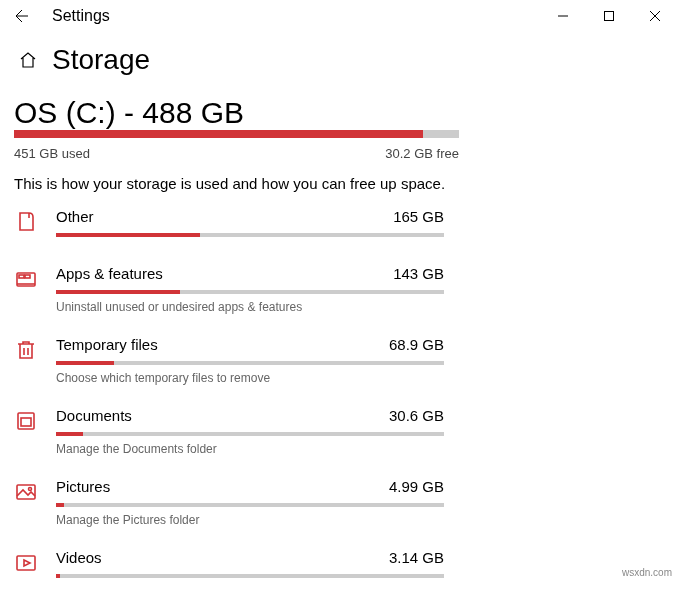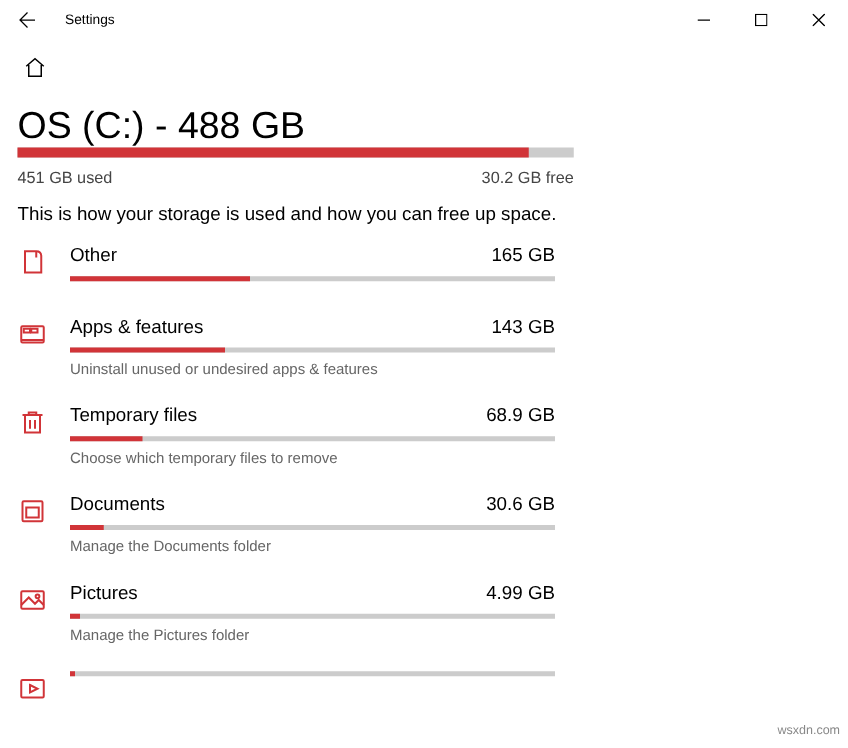--- a/index.html
+++ b/index.html
@@ -1,20 +1,20 @@
 <!DOCTYPE html>
 <html><head>
   <meta charset="utf-8">
   <style>
     * { margin: 0; padding: 0; box-sizing: border-box; font-family: 'Segoe UI', Tahoma, sans-serif; }
     body { background: #fff; width: 678px; height: 598px; overflow: hidden; color: #000; }
 
     .titlebar { height: 32px; display: flex; align-items: center; padding-left: 12px; }
     .titlebar .back { width: 32px; display: flex; align-items: center; justify-content: flex-start; }
-    .titlebar .label { font-size: 11px; color: #000; padding-left: 8px; }
+    .titlebar .label { font-size: 16px; color: #000; padding-left: 8px; }
     .titlebar .winctrls { margin-left: auto; display: flex; }
     .titlebar .winctrls .btn { width: 46px; height: 32px; display: flex; align-items: center; justify-content: center; }
 
     .header { display: flex; align-items: center; gap: 14px; padding: 12px 18px 20px; }
     .header .home { display: flex; align-items: center; }
     .header h1 { font-weight: 300; font-size: 28px; }
 
     .content { padding: 0 14px; }
     .volume-title { font-size: 30px; font-weight: 400; }
     .volume-bar { position: relative; height: 8px; background: #ccc; width: 445px; margin-bottom: 8px; }
@@ -24,21 +24,21 @@
     .desc { font-size: 15px; margin-bottom: 16px; }
 
     .category { display: flex; gap: 18px; margin-bottom: 22px; align-items: flex-start; }
     .category .icon { width: 24px; height: 24px; flex-shrink: 0; color: #d13438; margin-top: 2px; }
     .category .body { flex: 1; min-width: 0; }
     .category .row1 { display: flex; justify-content: space-between; font-size: 15px; margin-bottom: 8px; padding-right: 220px; }
     .category .bar { position: relative; height: 4px; background: #ccc; margin-right: 220px; margin-bottom: 6px; }
     .category .bar .fill { position: absolute; height: 100%; background: #d13438; }
     .category .hint { font-size: 12px; color: #666; }
 
-    .watermark { position: absolute; bottom: 8px; right: 6px; font-size: 10px; color: #888; }
+    .watermark { position: absolute; bottom: 20px; right: 6px; font-size: 10px; color: #888; }
   </style>
 </head>
 <body>
 
 <div class="titlebar">
   <div class="back">
     <svg width="16" height="16" viewBox="0 0 16 16" fill="none" stroke="#000" stroke-width="1">
         <path d="M10 2 L4 8 L10 14 M4 8 H16"></path>
       </svg>
   </div>
@@ -61,20 +61,21 @@
     </div>
   </div>
 </div>
 
 <div class="header">
   <div class="home">
     <svg width="20" height="20" viewBox="0 0 20 20" fill="none" stroke="#000" stroke-width="1.2">
         <path d="M3 9 L10 3 L17 9 M5 8 V17 H15 V8"></path>
       </svg>
   </div>
+  <h1>Storage</h1>
 </div>
 
 <div class="content">
 
   <div class="volume-title">OS (C:) - 488 GB</div>
   <div class="volume-bar">
     <div class="fill" style="width:92%"></div>
   </div>
   <div class="volume-stats">
     <span>451 GB used</span>
@@ -156,20 +157,24 @@
             <div class="fill" style="width:2%"></div>
           </div>
           <div class="hint">Manage the Pictures folder</div>
         </div>
       </div>
       <div class="category">
         <div class="icon"><svg width="24" height="24">
             <use href="#i-vid"></use>
           </svg></div>
         <div class="body">
+          <div class="row1">
+            <span>Videos</span>
+            <span>3.14 GB</span>
+          </div>
           <div class="bar">
             <div class="fill" style="width:1%"></div>
           </div>
         </div>
       </div>
     </div>
 </div>
 
 <div class="watermark">wsxdn.com</div>
 

